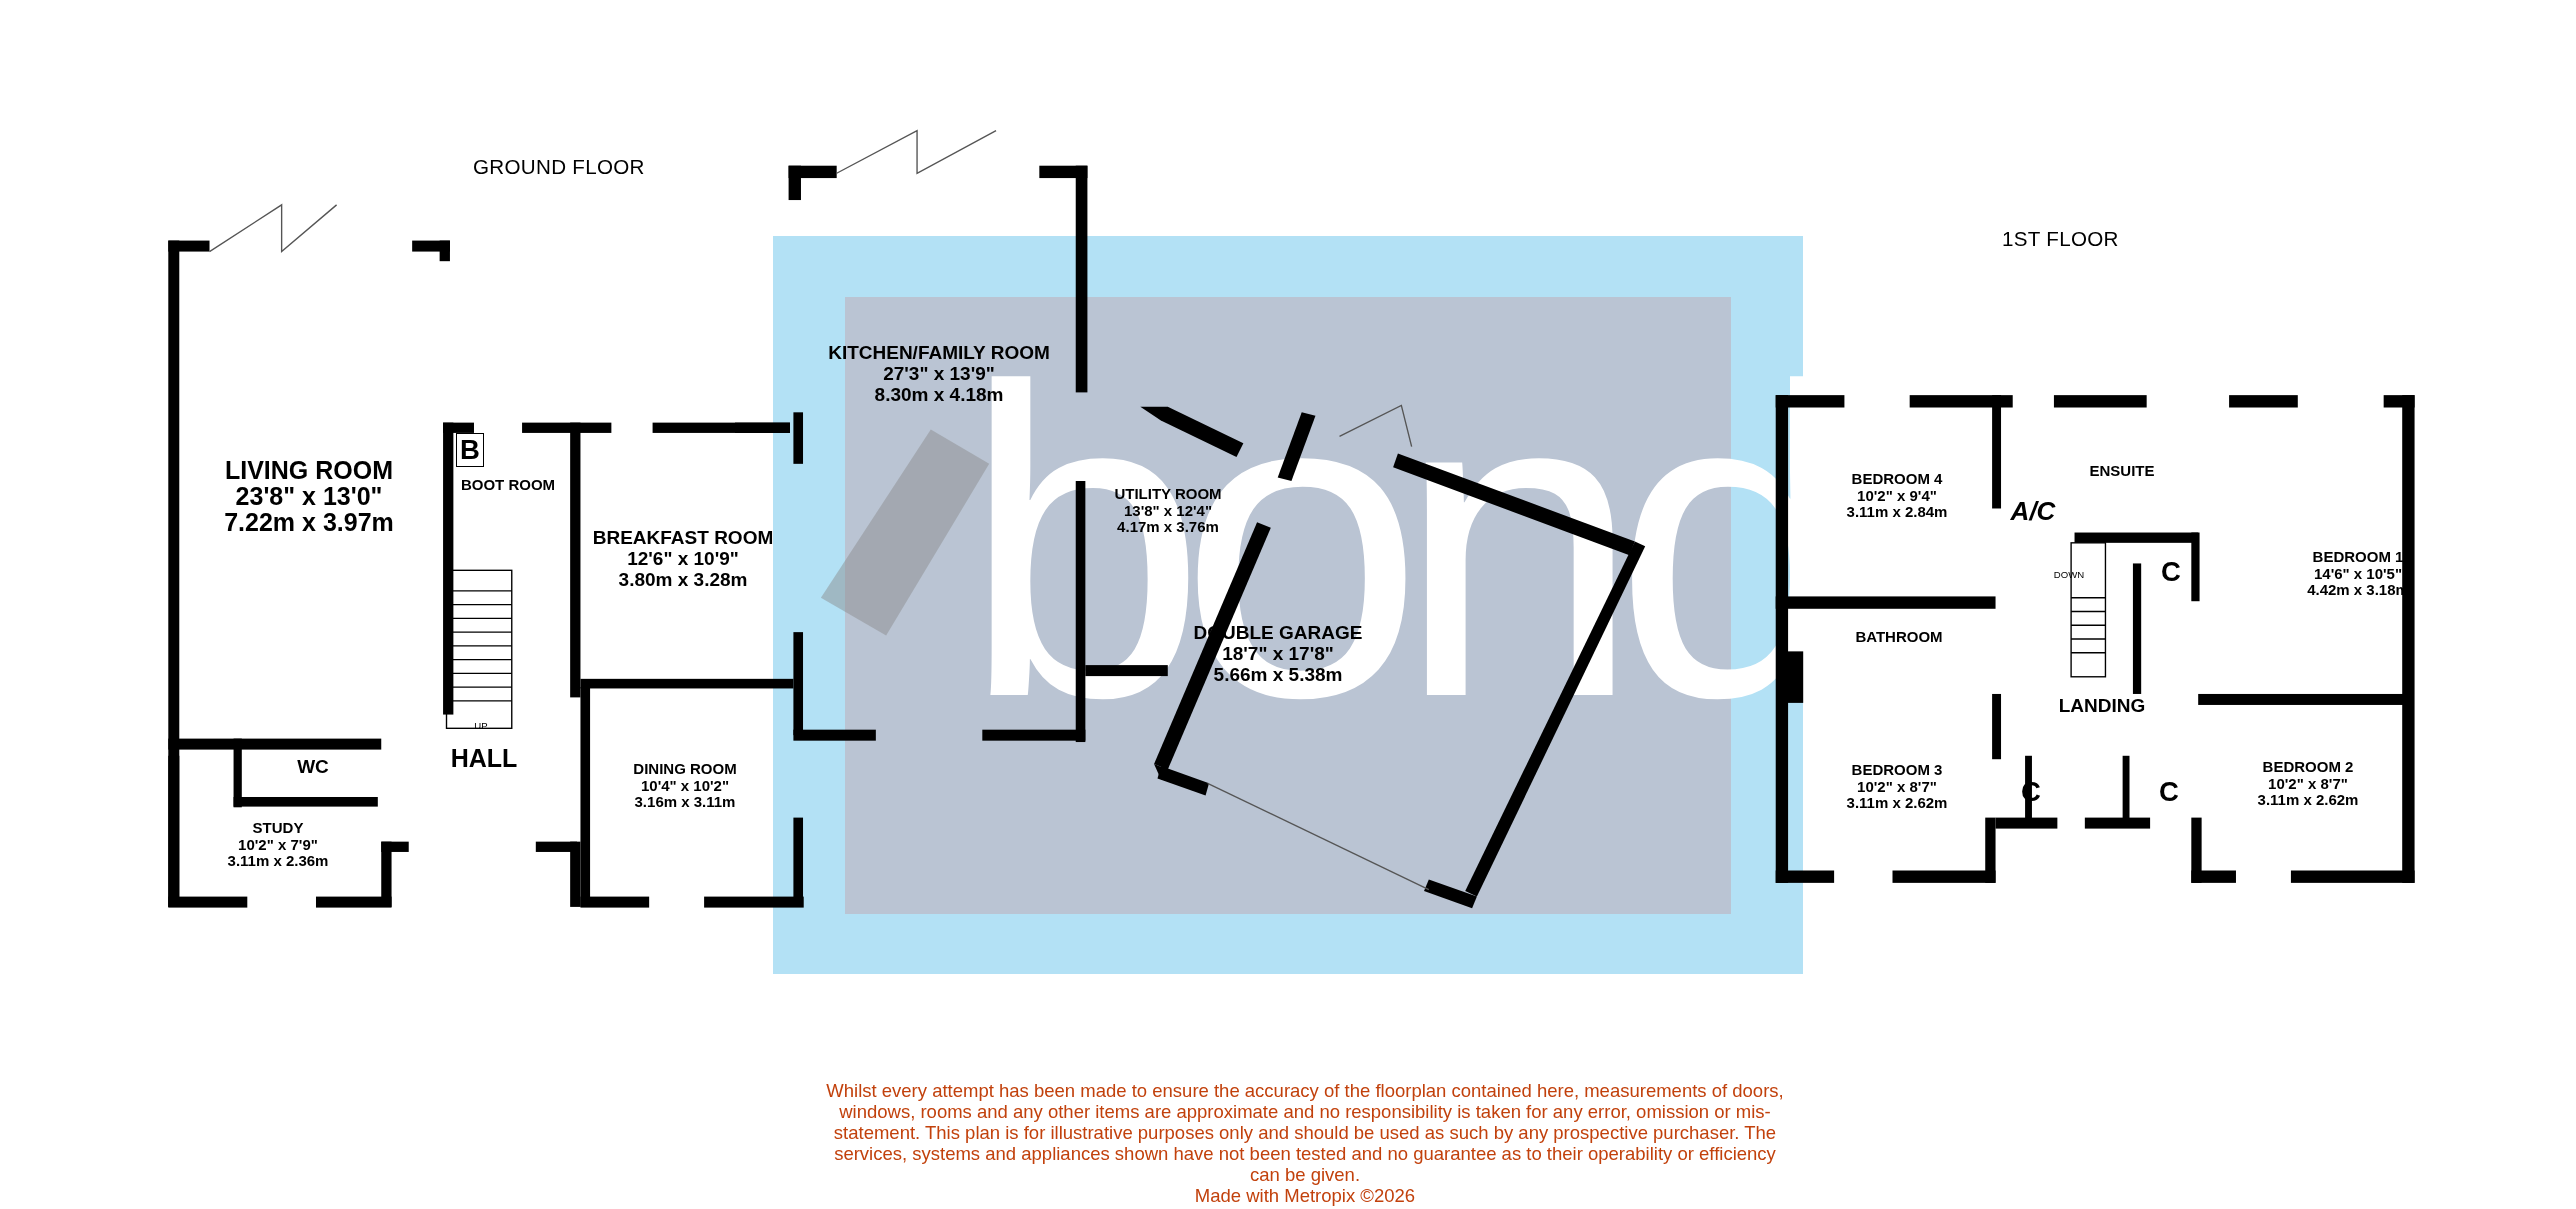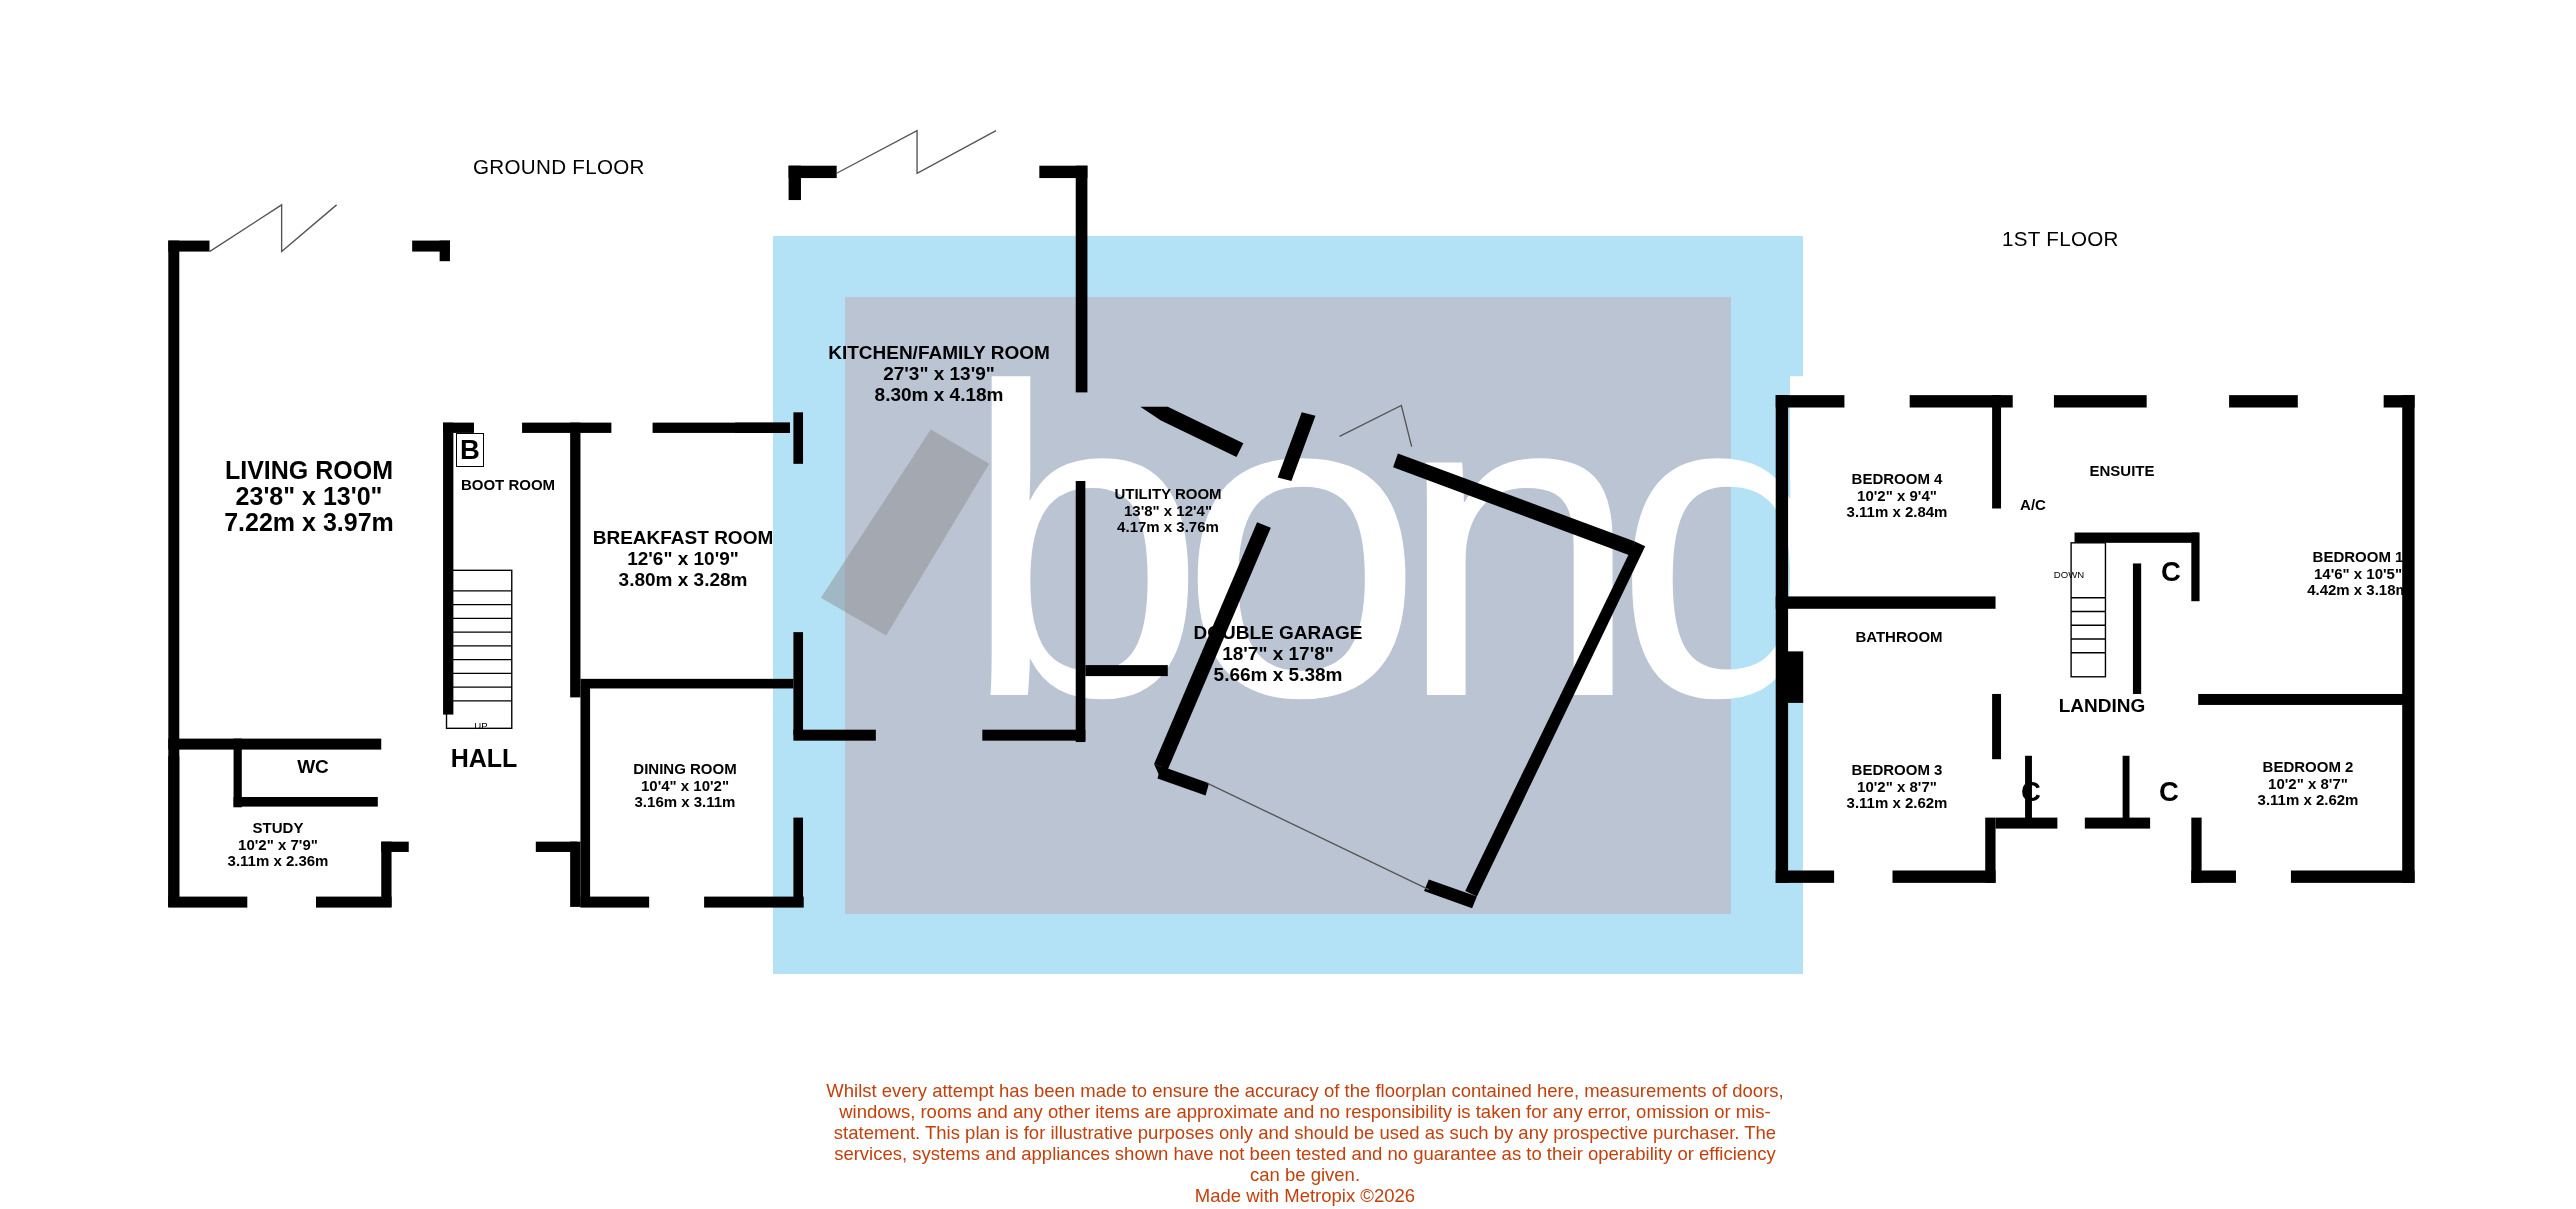--- a/index.html
+++ b/index.html
@@ -195,21 +195,21 @@
   </div>
 
   <div class="room sm" style="left:1897px; top:471px;">
     <div class="name">BEDROOM 4</div>
     <div class="dim">10'2"  x 9'4"</div>
     <div class="dim">3.11m  x 2.84m</div>
   </div>
   <div class="room sm" style="left:2118px; top:463px;padding-left:8px;">
     <div class="name">ENSUITE</div>
   </div>
-  <div class="tag" style="left:2033px; top:496px; font-size:15px;">A/C</div>
+  <div class="tag" style="left:2033px; top:496px; font-size:26px;font-style:italic;">A/C</div>
   <div class="room sm" style="left:2310px; top:549px;margin-left:48px;">
     <div class="name">BEDROOM 1</div>
     <div class="dim">14'6"  x 10'5"</div>
     <div class="dim">4.42m  x 3.18m</div>
   </div>
   <div class="tiny" style="left:2069px; top:569px;">DOWN</div>
   <div class="tag c" style="left:2171px; top:556px;">C</div>
   <div class="room sm" style="left:1899px; top:629px;">
     <div class="name">BATHROOM</div>
   </div>

